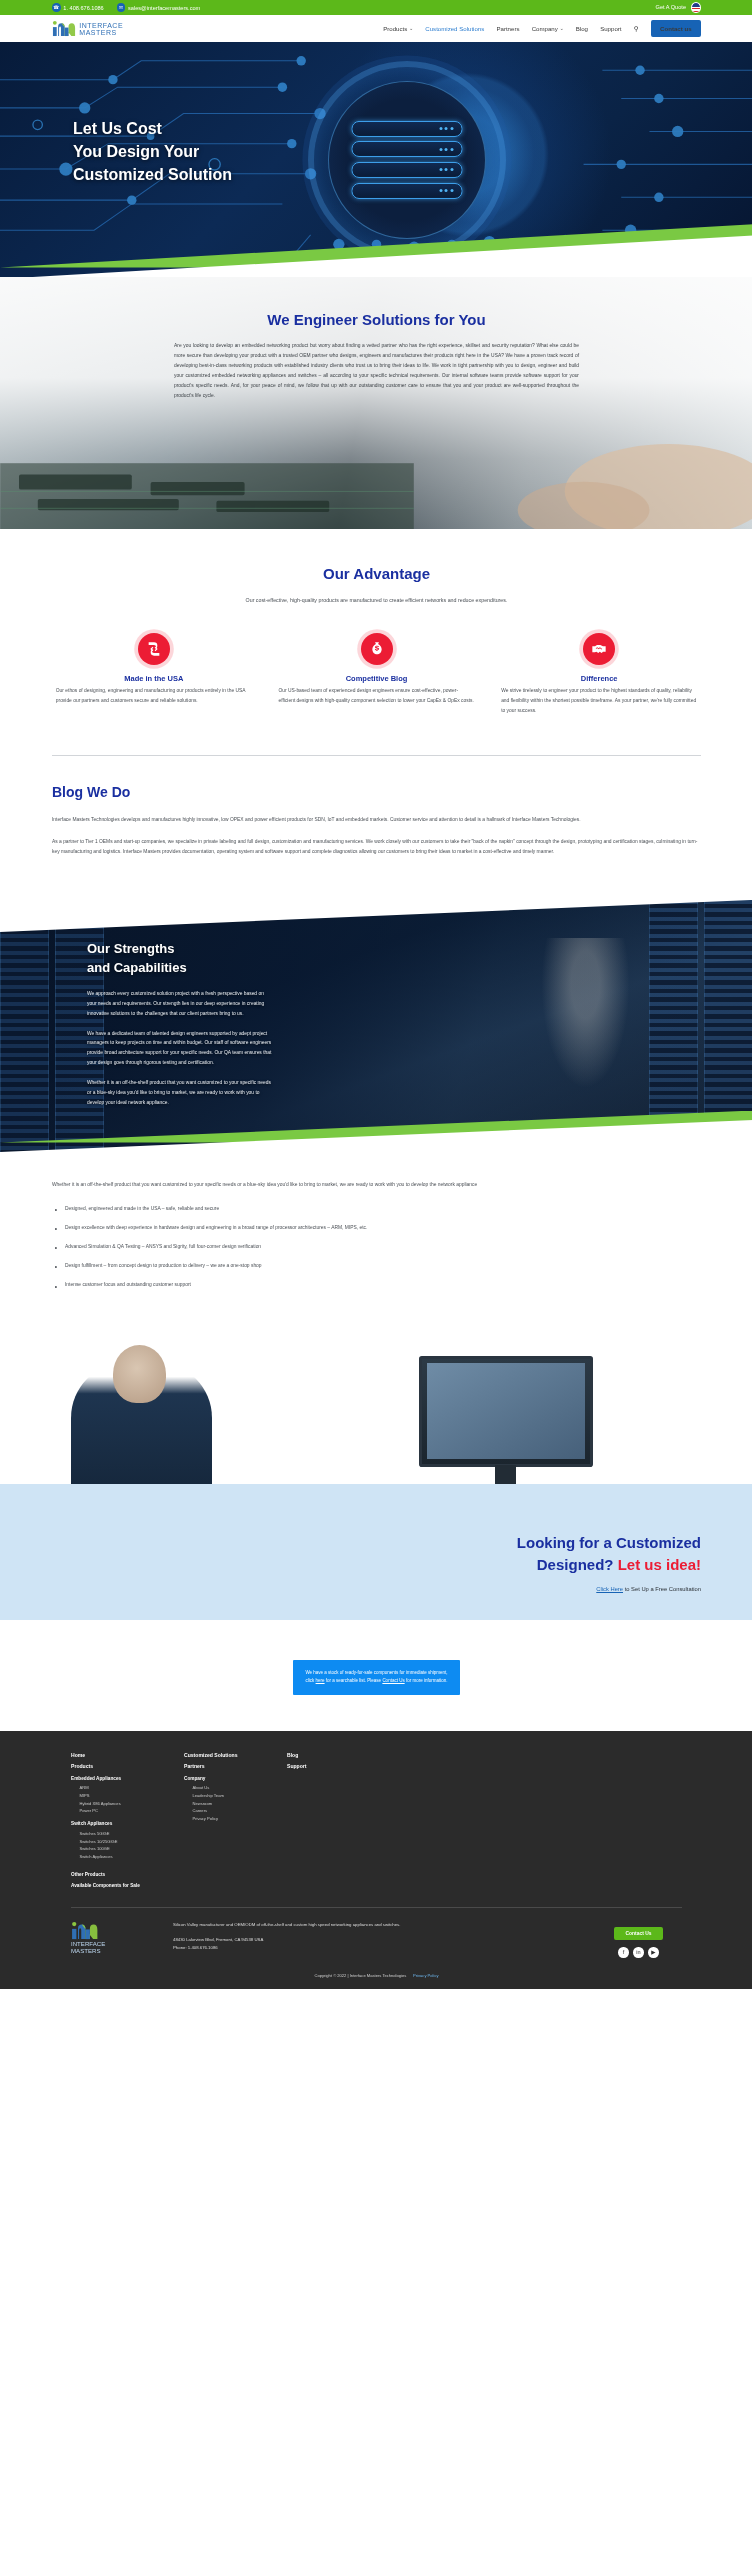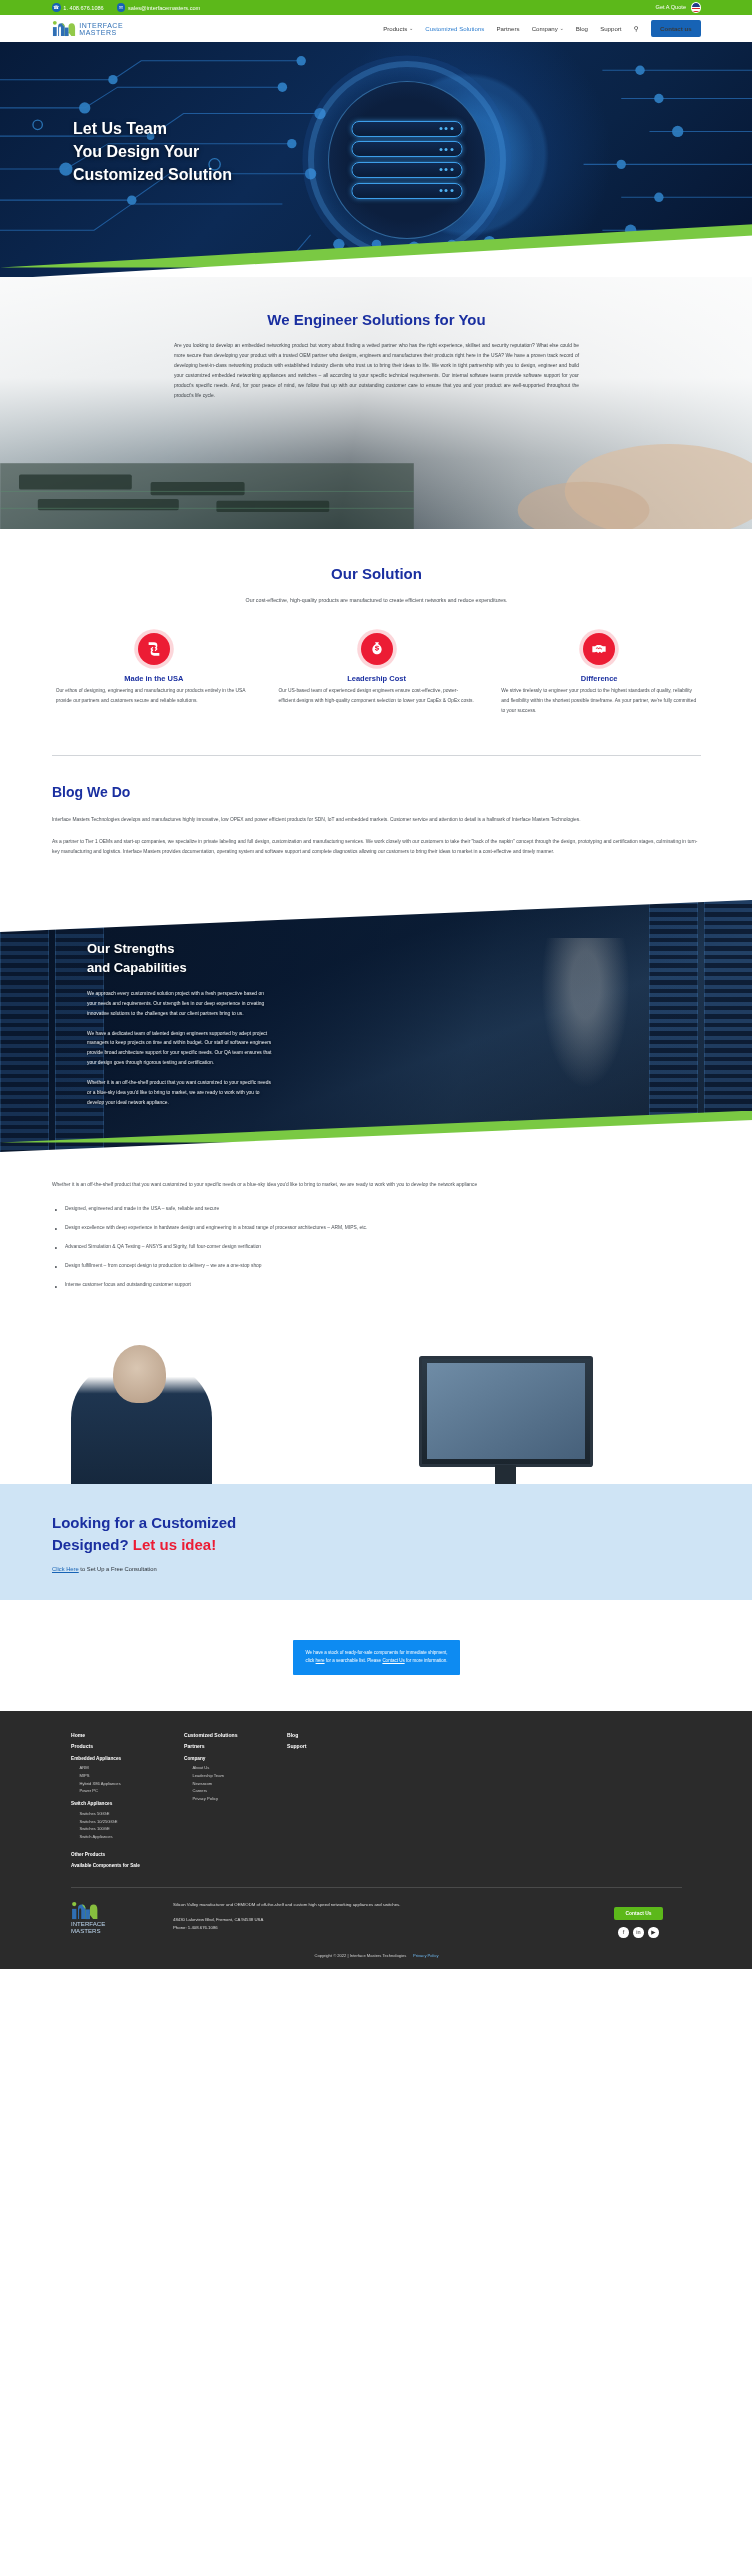--- a/index.html
+++ b/index.html
@@ -241,21 +241,21 @@
   }
   .pb-monitor-screen {
     position: absolute; inset: 4.7px; background: linear-gradient(150deg,#6f8ca6,#46607a);
   }
   .pb-monitor-stand {
     position: absolute; right: 237px; bottom: 0; width: 21px; height: 19px; background: #222c35;
   }
 
   
   .cta {
-    background: #cfe4f5; padding: 28px 52px 28px; text-align: left;
+    background: #cfe4f5; padding: 48px 52px 28px; text-align: right;
   }
   .cta-h {
     font-size: 15px; font-weight: bold; color: #1a2fa0; line-height: 1.5;
   }
   .cta-h .accent { color: #ec1c34; }
   .cta-sub { margin-top: 9.4px; font-size: 5.8px; color: #2b3036; }
   .cta-sub a { color: #1763b5; text-decoration: underline; }
 
   
   .notice-wrap { background: #fff; padding: 40px 0 36px; display: flex; justify-content: center; }
@@ -429,21 +429,21 @@
         <i></i>
         <i></i>
       </div>
     <div class="server-bar">
         <i></i>
         <i></i>
         <i></i>
       </div>
   </div>
   <div class="hero-text">
-    <div>Let Us Team</div>
+    <div>Let Us Cost</div>
     <div>You Design Your</div>
     <div>Customized Solution</div>
   </div>
   <div class="hero-slash-green"></div>
   <div class="hero-slash"></div>
 </div>
 
 <div class="engineer">
   <div class="engineer-bgimg"></div>
   <svg class="pcb-deco" style="left:0;bottom:0;width:414px;height:141px;" viewBox="0 0 440 150">
@@ -463,41 +463,41 @@
     <ellipse cx="250" cy="120" rx="110" ry="50" fill="#d8bfa6" opacity="0.75"></ellipse>
     <ellipse cx="160" cy="140" rx="70" ry="30" fill="#c9ab91" opacity="0.6"></ellipse>
   </svg>
   <div class="engineer-inner">
     <div class="sec-title-blue">We Engineer Solutions for You</div>
     <div class="engineer-copy">Are you looking to develop an embedded networking product but worry about finding a vetted partner who has the right experience, skillset and security reputation? What else could be more secure than developing your product with a trusted OEM partner who designs, engineers and manufactures their products right here in the USA? We have a proven track record of developing best-in-class networking products with established industry clients who trust us to bring their ideas to life. We work in tight partnership with you to design, engineer and build your customized embedded networking appliances and switches – all according to your specific technical requirements. Our internal software teams provide software support for your product's specific needs. And, for your peace of mind, we follow that up with our outstanding customer care to ensure that you and your product are well-supported throughout the product's life cycle.</div>
   </div>
 </div>
 
 <div class="advantage">
-  <div class="sec-title-blue">Our Solution</div>
+  <div class="sec-title-blue">Our Advantage</div>
   <div class="adv-sub">Our cost-effective, high-quality products are manufactured to create efficient networks and reduce expenditures.</div>
   <div class="adv-cols">
 
     <div class="adv-col">
       <div class="adv-icon-wrap">
         <svg viewBox="0 0 24 24">
             <path d="M4 6h8a3 3 0 0 1 0 6H9l2-2-1.2-1.2L6.5 12l3.3 3.2L11 14l-2-2h3a5 5 0 0 0 0-10H4zM20 18h-8a3 3 0 0 1 0-6h3l-2 2 1.2 1.2L17.5 12l-3.3-3.2L13 10l2 2h-3a5 5 0 0 0 0 10h8z"></path>
           </svg>
       </div>
       <div class="adv-h">Made in the USA</div>
       <div class="adv-p">Our ethos of designing, engineering and manufacturing our products entirely in the USA provide our partners and customers secure and reliable solutions.</div>
     </div>
 
     <div class="adv-col">
       <div class="adv-icon-wrap">
         <svg viewBox="0 0 24 24">
             <path d="M9 2h6l-1.4 2.4C16.8 6 19 9 19 12.5 19 17 15.8 20 12 20S5 17 5 12.5C5 9 7.2 6 10.4 4.4zM12 7c-1.7 0-3 .9-3 2.2 0 1.5 1.6 1.9 2.8 2.2 1 .2 1.4.4 1.4.8 0 .4-.5.7-1.2.7-.9 0-1.5-.4-1.6-1H8.8c.1 1.2 1 2 2.4 2.2V15h1.5v-1c1.5-.2 2.5-1 2.5-2.2 0-1.5-1.5-1.9-2.8-2.2-1-.2-1.5-.4-1.5-.8s.5-.6 1.1-.6c.8 0 1.3.3 1.4.9h1.6C14.9 7.8 14 7.1 12.7 7z"></path>
           </svg>
       </div>
-      <div class="adv-h">Leadership Cost</div>
+      <div class="adv-h">Competitive Blog</div>
       <div class="adv-p">Our US-based team of experienced design engineers ensure cost-effective, power-efficient designs with high-quality component selection to lower your CapEx &amp; OpEx costs.</div>
     </div>
 
     <div class="adv-col">
       <div class="adv-icon-wrap">
         <svg viewBox="0 0 24 24">
             <path d="M2 8h4l3-2h5l4 2h4v8h-4l-2 2-3-2-2 2-3-2-2 1H2zm7 2.5 2.5 2 2-1.6 2.4 1.9.9-.9-3.4-2.7-2 1.6-2-1.6-2.3 1.8.9 1z"></path>
           </svg>
       </div>
       <div class="adv-h">Difference</div>

